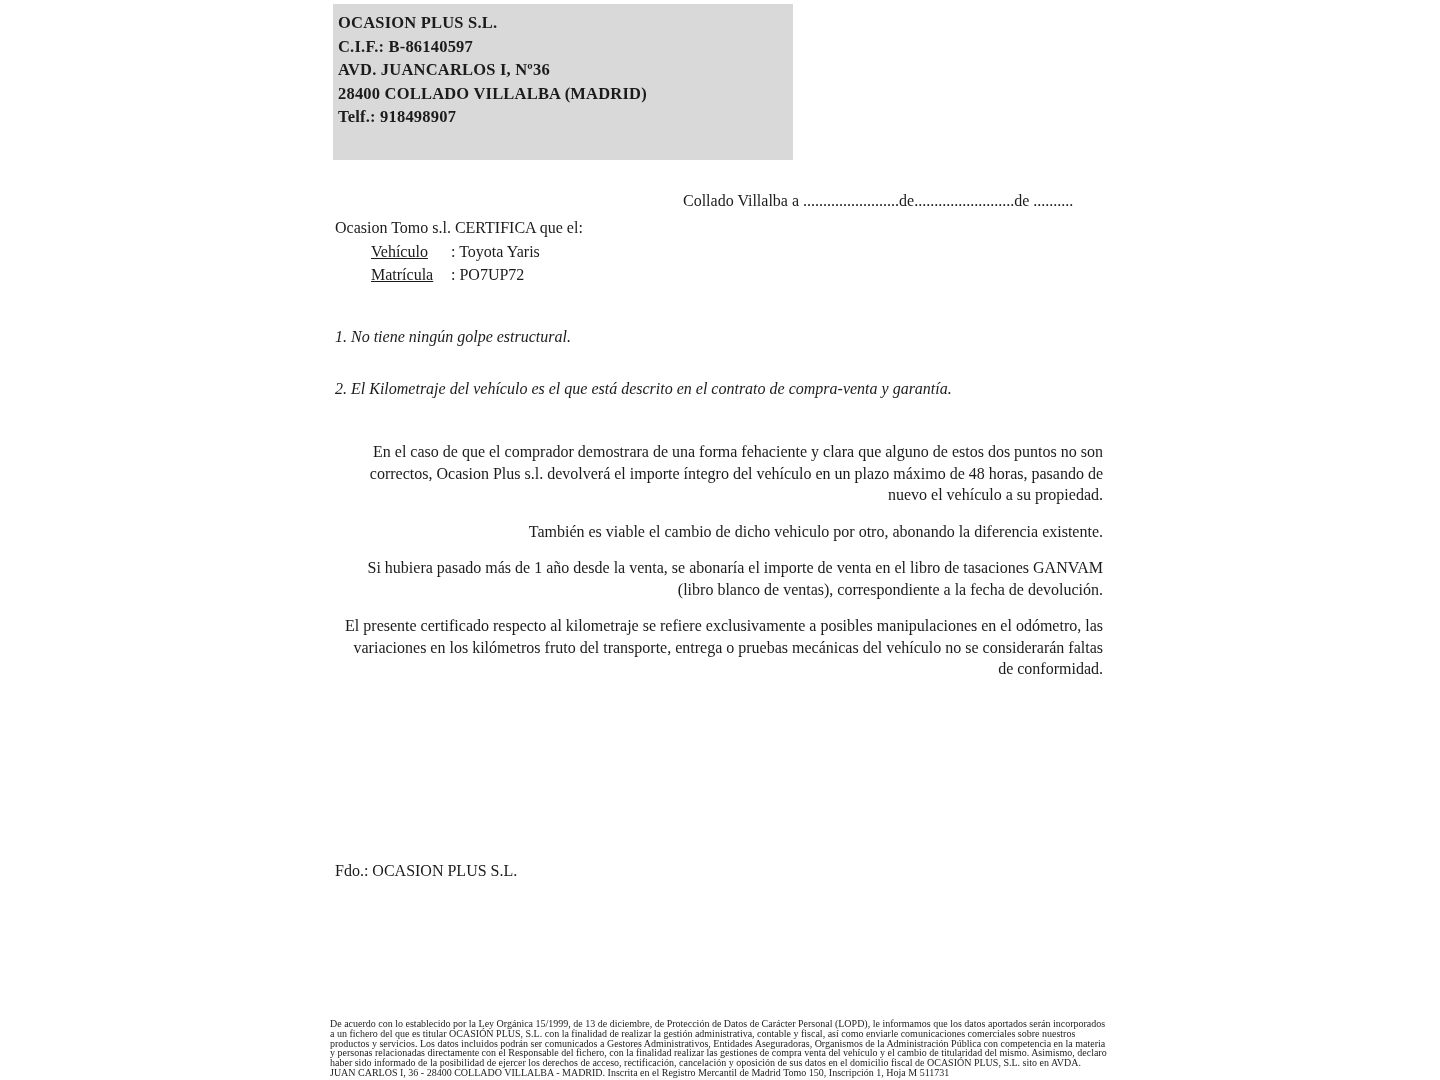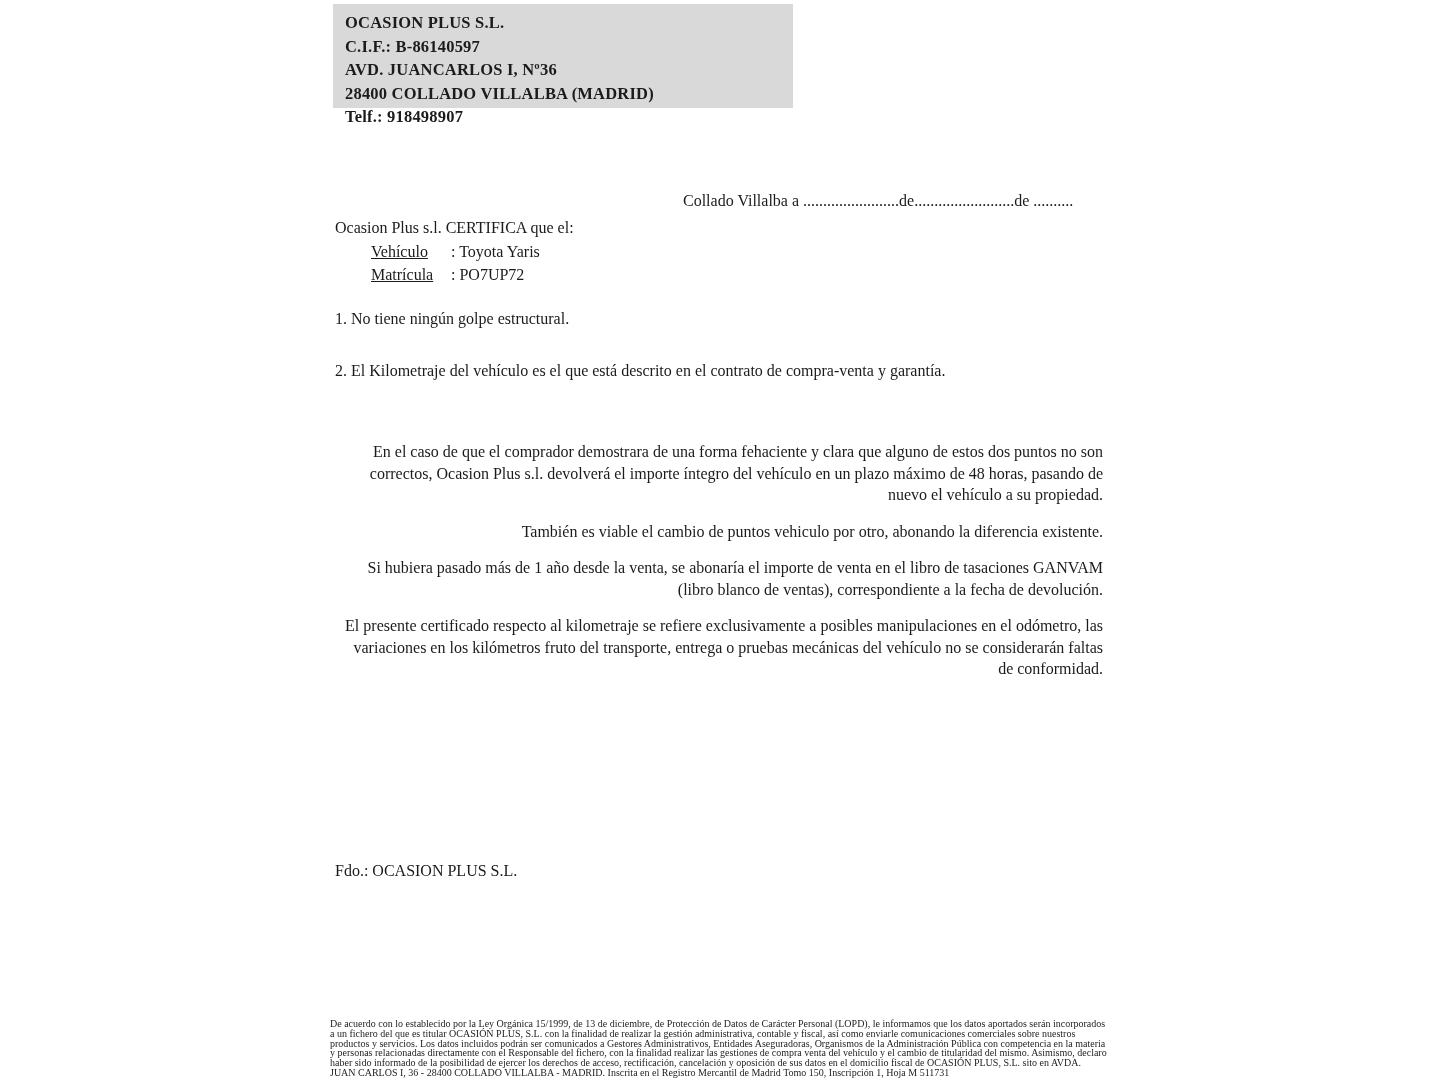--- a/index.html
+++ b/index.html
@@ -19,23 +19,23 @@
     height: 1080px;
     background: #ffffff;
     overflow: hidden;
     filter: blur(0.3px);
   }
   .header-box {
     position: absolute;
     left: 333px;
     top: 4px;
     width: 460px;
-    height: 104px;
+    height: 156px;
     background: #d9d9d9;
-    padding: 7px 0 0 12px;
+    padding: 7px 0 0 5px;
     box-sizing: border-box;
     font-weight: bold;
     font-size: 16.5px;
     line-height: 23.5px;
     letter-spacing: 0.2px;
   }
   .date-line {
     position: absolute;
     left: 683px;
     top: 172px;
@@ -54,24 +54,25 @@
   }
   .kv-label {
     display: inline-block;
     width: 80px;
     text-decoration: underline;
     margin-left: 36px;
   }
   .points-block {
     position: absolute;
     left: 335px;
-    top: 308px;
+    top: 326px;
     width: 770px;
     font-size: 16px;
     line-height: 21.5px;
+    font-style: italic;
   }
   .points-block .point + .point {
     margin-top: 30px;
   }
   .paragraphs-block {
     position: absolute;
     left: 335px;
     top: 441px;
     width: 768px;
     font-size: 16px;
@@ -105,37 +106,37 @@
     <div>OCASION PLUS S.L.</div>
     <div>C.I.F.: B-86140597</div>
     <div>AVD. JUANCARLOS I, Nº36</div>
     <div>28400 COLLADO VILLALBA (MADRID)</div>
     <div>Telf.: 918498907</div>
   </div>
 
   <div class="date-line">Collado Villalba a ........................de.........................de ..........</div>
 
   <div class="certify-block">
-    <div>Ocasion Plus s.l. CERTIFICA que el:</div>
+    <div>Ocasion Tomo s.l. CERTIFICA que el:</div>
     <div>
       <span class="kv-label">Vehículo</span><span>: Toyota Yaris</span>
     </div>
     <div>
       <span class="kv-label">Matrícula</span><span>: PO7UP72</span>
     </div>
   </div>
 
   <div class="points-block">
     <div class="point">1. No tiene ningún golpe estructural.</div>
     <div class="point">2. El Kilometraje del vehículo es el que está descrito en el contrato de compra-venta y garantía.</div>
   </div>
 
   <div class="paragraphs-block">
     <p class="para">En el caso de que el comprador demostrara de una forma fehaciente y clara que alguno de estos dos puntos no son correctos, Ocasion Plus s.l. devolverá el importe íntegro del vehículo en un plazo máximo de 48 horas, pasando de nuevo el vehículo a su propiedad.</p>
-    <p class="para">También es viable el cambio de puntos vehiculo por otro, abonando la diferencia existente.</p>
+    <p class="para">También es viable el cambio de dicho vehiculo por otro, abonando la diferencia existente.</p>
     <p class="para">Si hubiera pasado más de 1 año desde la venta, se abonaría el importe de venta en el libro de tasaciones GANVAM (libro blanco de ventas), correspondiente a la fecha de devolución.</p>
     <p class="para">El presente certificado respecto al kilometraje se refiere exclusivamente a posibles manipulaciones en el odómetro, las variaciones en los kilómetros fruto del transporte, entrega o pruebas mecánicas del vehículo no se considerarán faltas de conformidad.</p>
   </div>
 
   <div class="signature-line">Fdo.: OCASION PLUS S.L.</div>
 
   <div class="legal-footer">
     <span>De acuerdo con lo establecido por la Ley Orgánica 15/1999, de 13 de diciembre, de Protección de Datos de Carácter Personal (LOPD), le informamos que los datos aportados serán incorporados a un fichero del que es titular OCASIÓN PLUS, S.L. con la finalidad de realizar la gestión administrativa, contable y fiscal, así como enviarle comunicaciones comerciales sobre nuestros productos y servicios.</span>
      <span>Los datos incluidos podrán ser comunicados a Gestores Administrativos, Entidades Aseguradoras, Organismos de la Administración Pública con competencia en la materia y personas relacionadas directamente con el Responsable del fichero, con la finalidad realizar las gestiones de compra venta del vehículo y el cambio de titularidad del mismo.</span>
      <span>Asimismo, declaro haber sido informado de la posibilidad de ejercer los derechos de acceso, rectificación, cancelación y oposición de sus datos en el domicilio fiscal de OCASIÓN PLUS, S.L. sito en AVDA. JUAN CARLOS I, 36 - 28400 COLLADO VILLALBA - MADRID. Inscrita en el Registro Mercantil de Madrid Tomo 150, Inscripción 1, Hoja M 511731</span>

